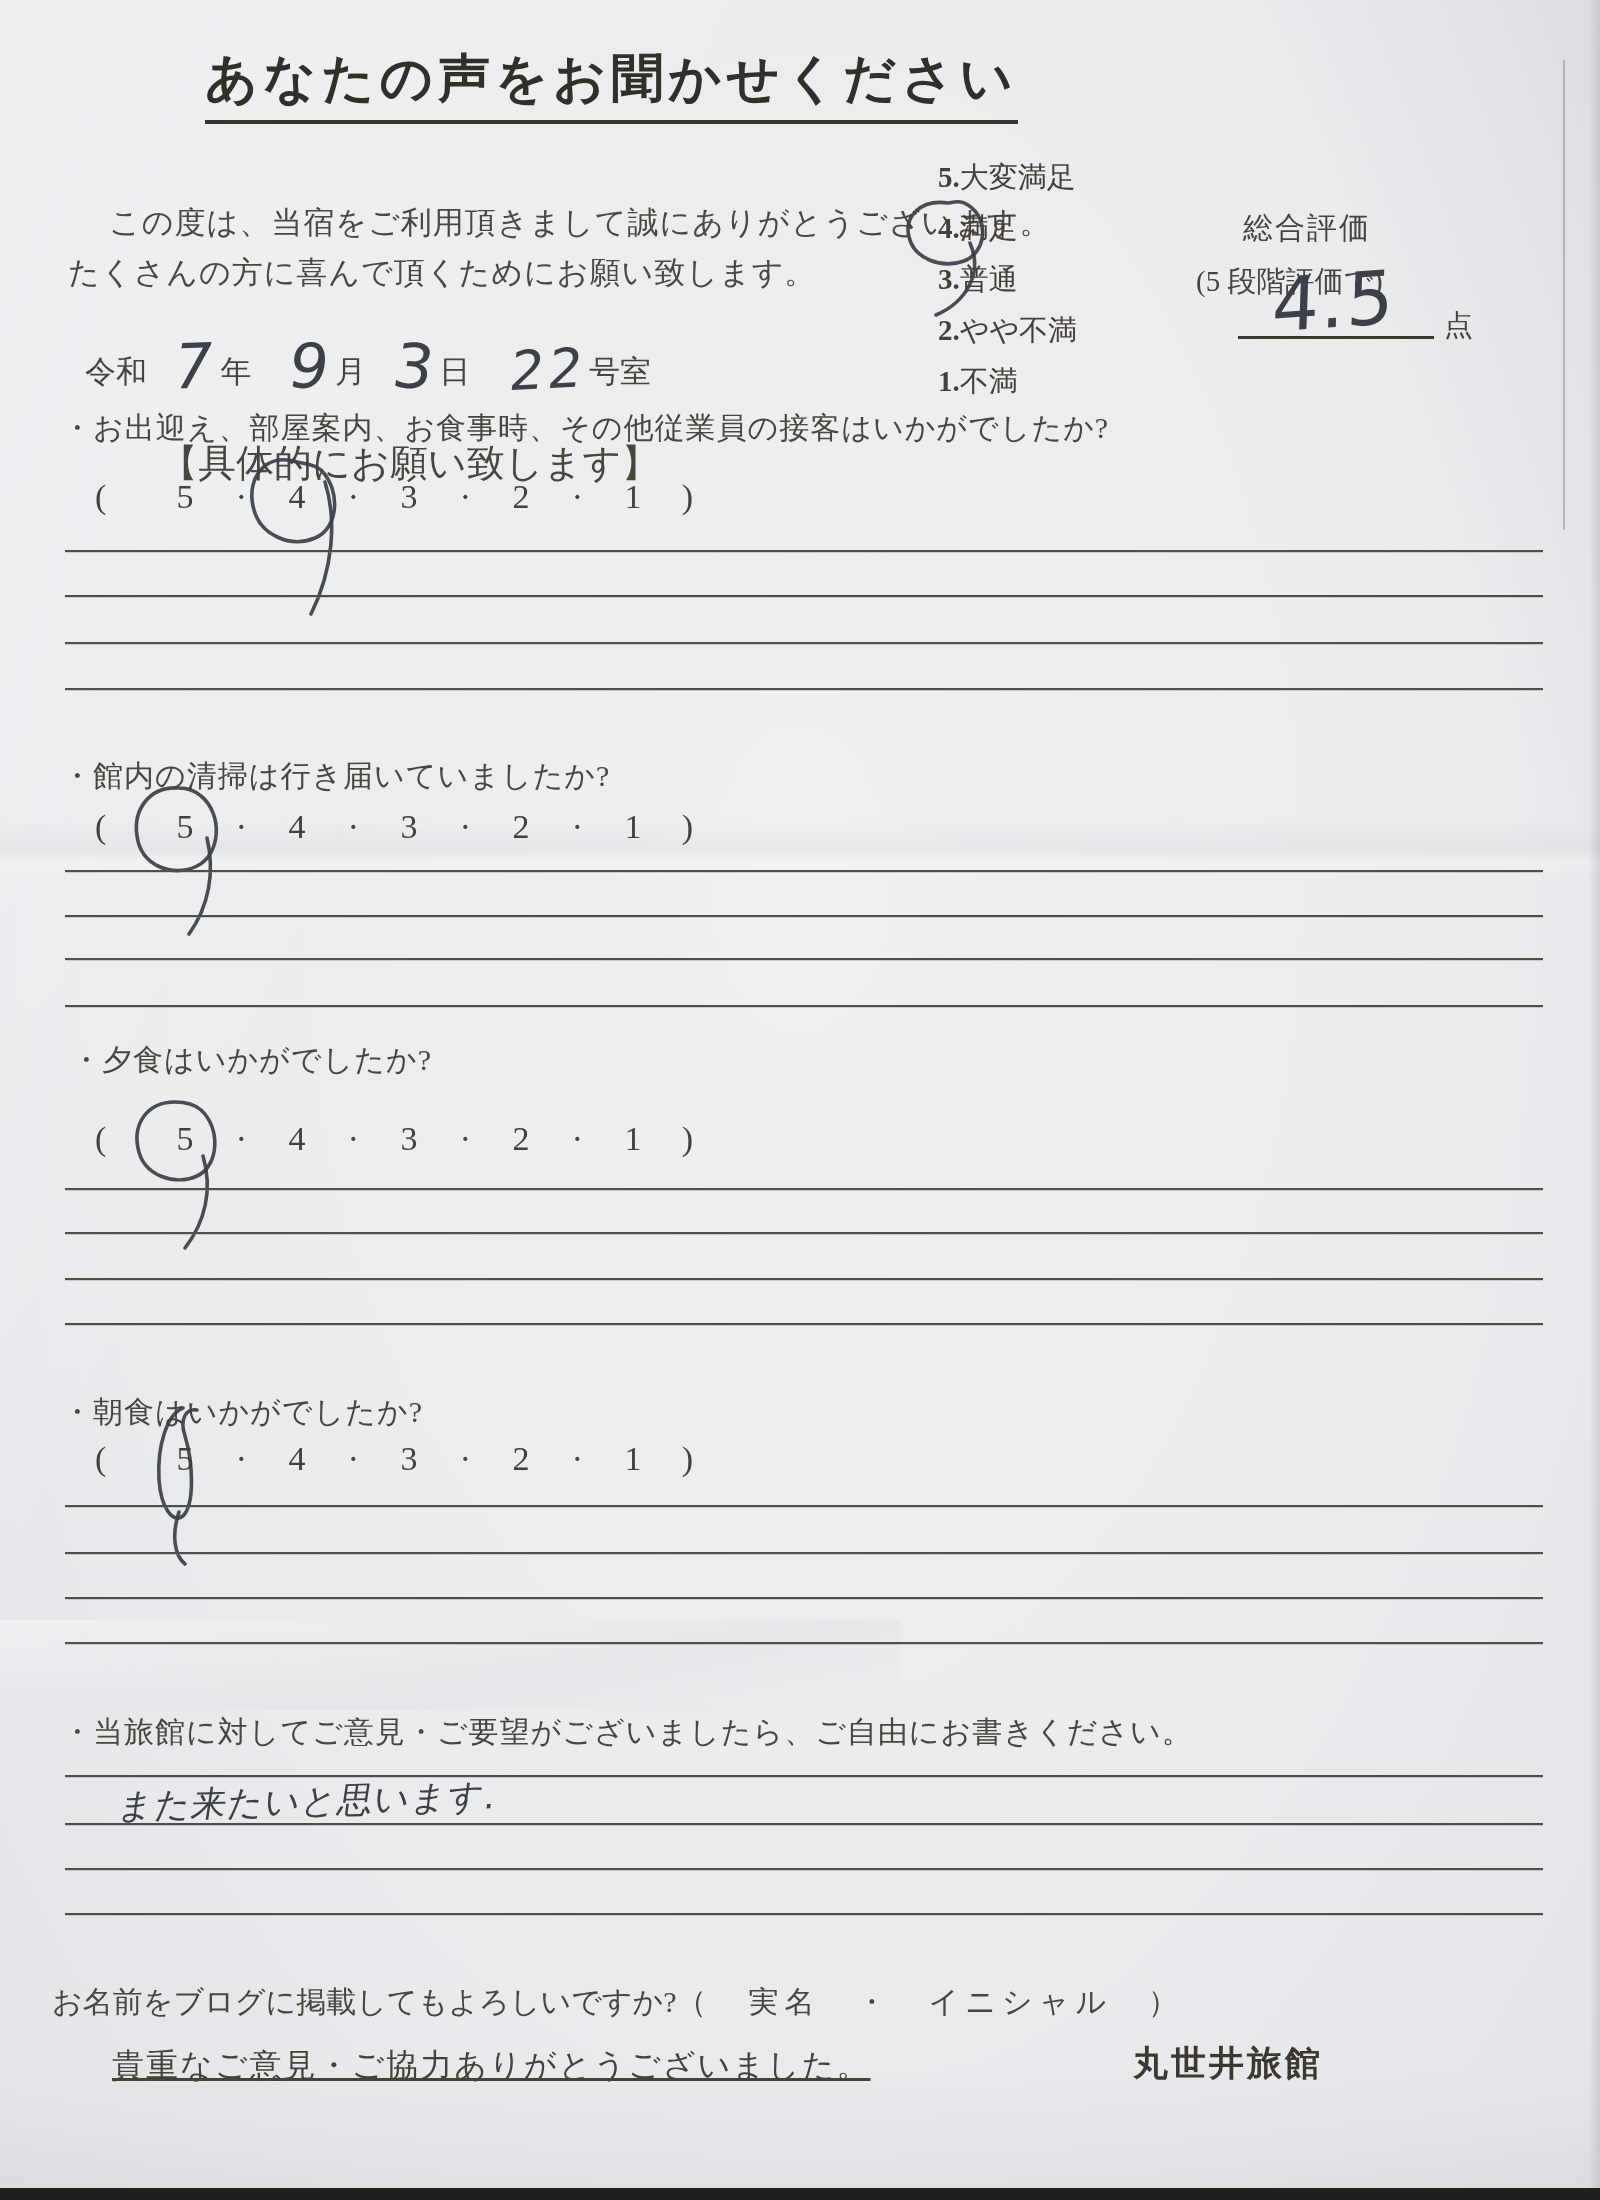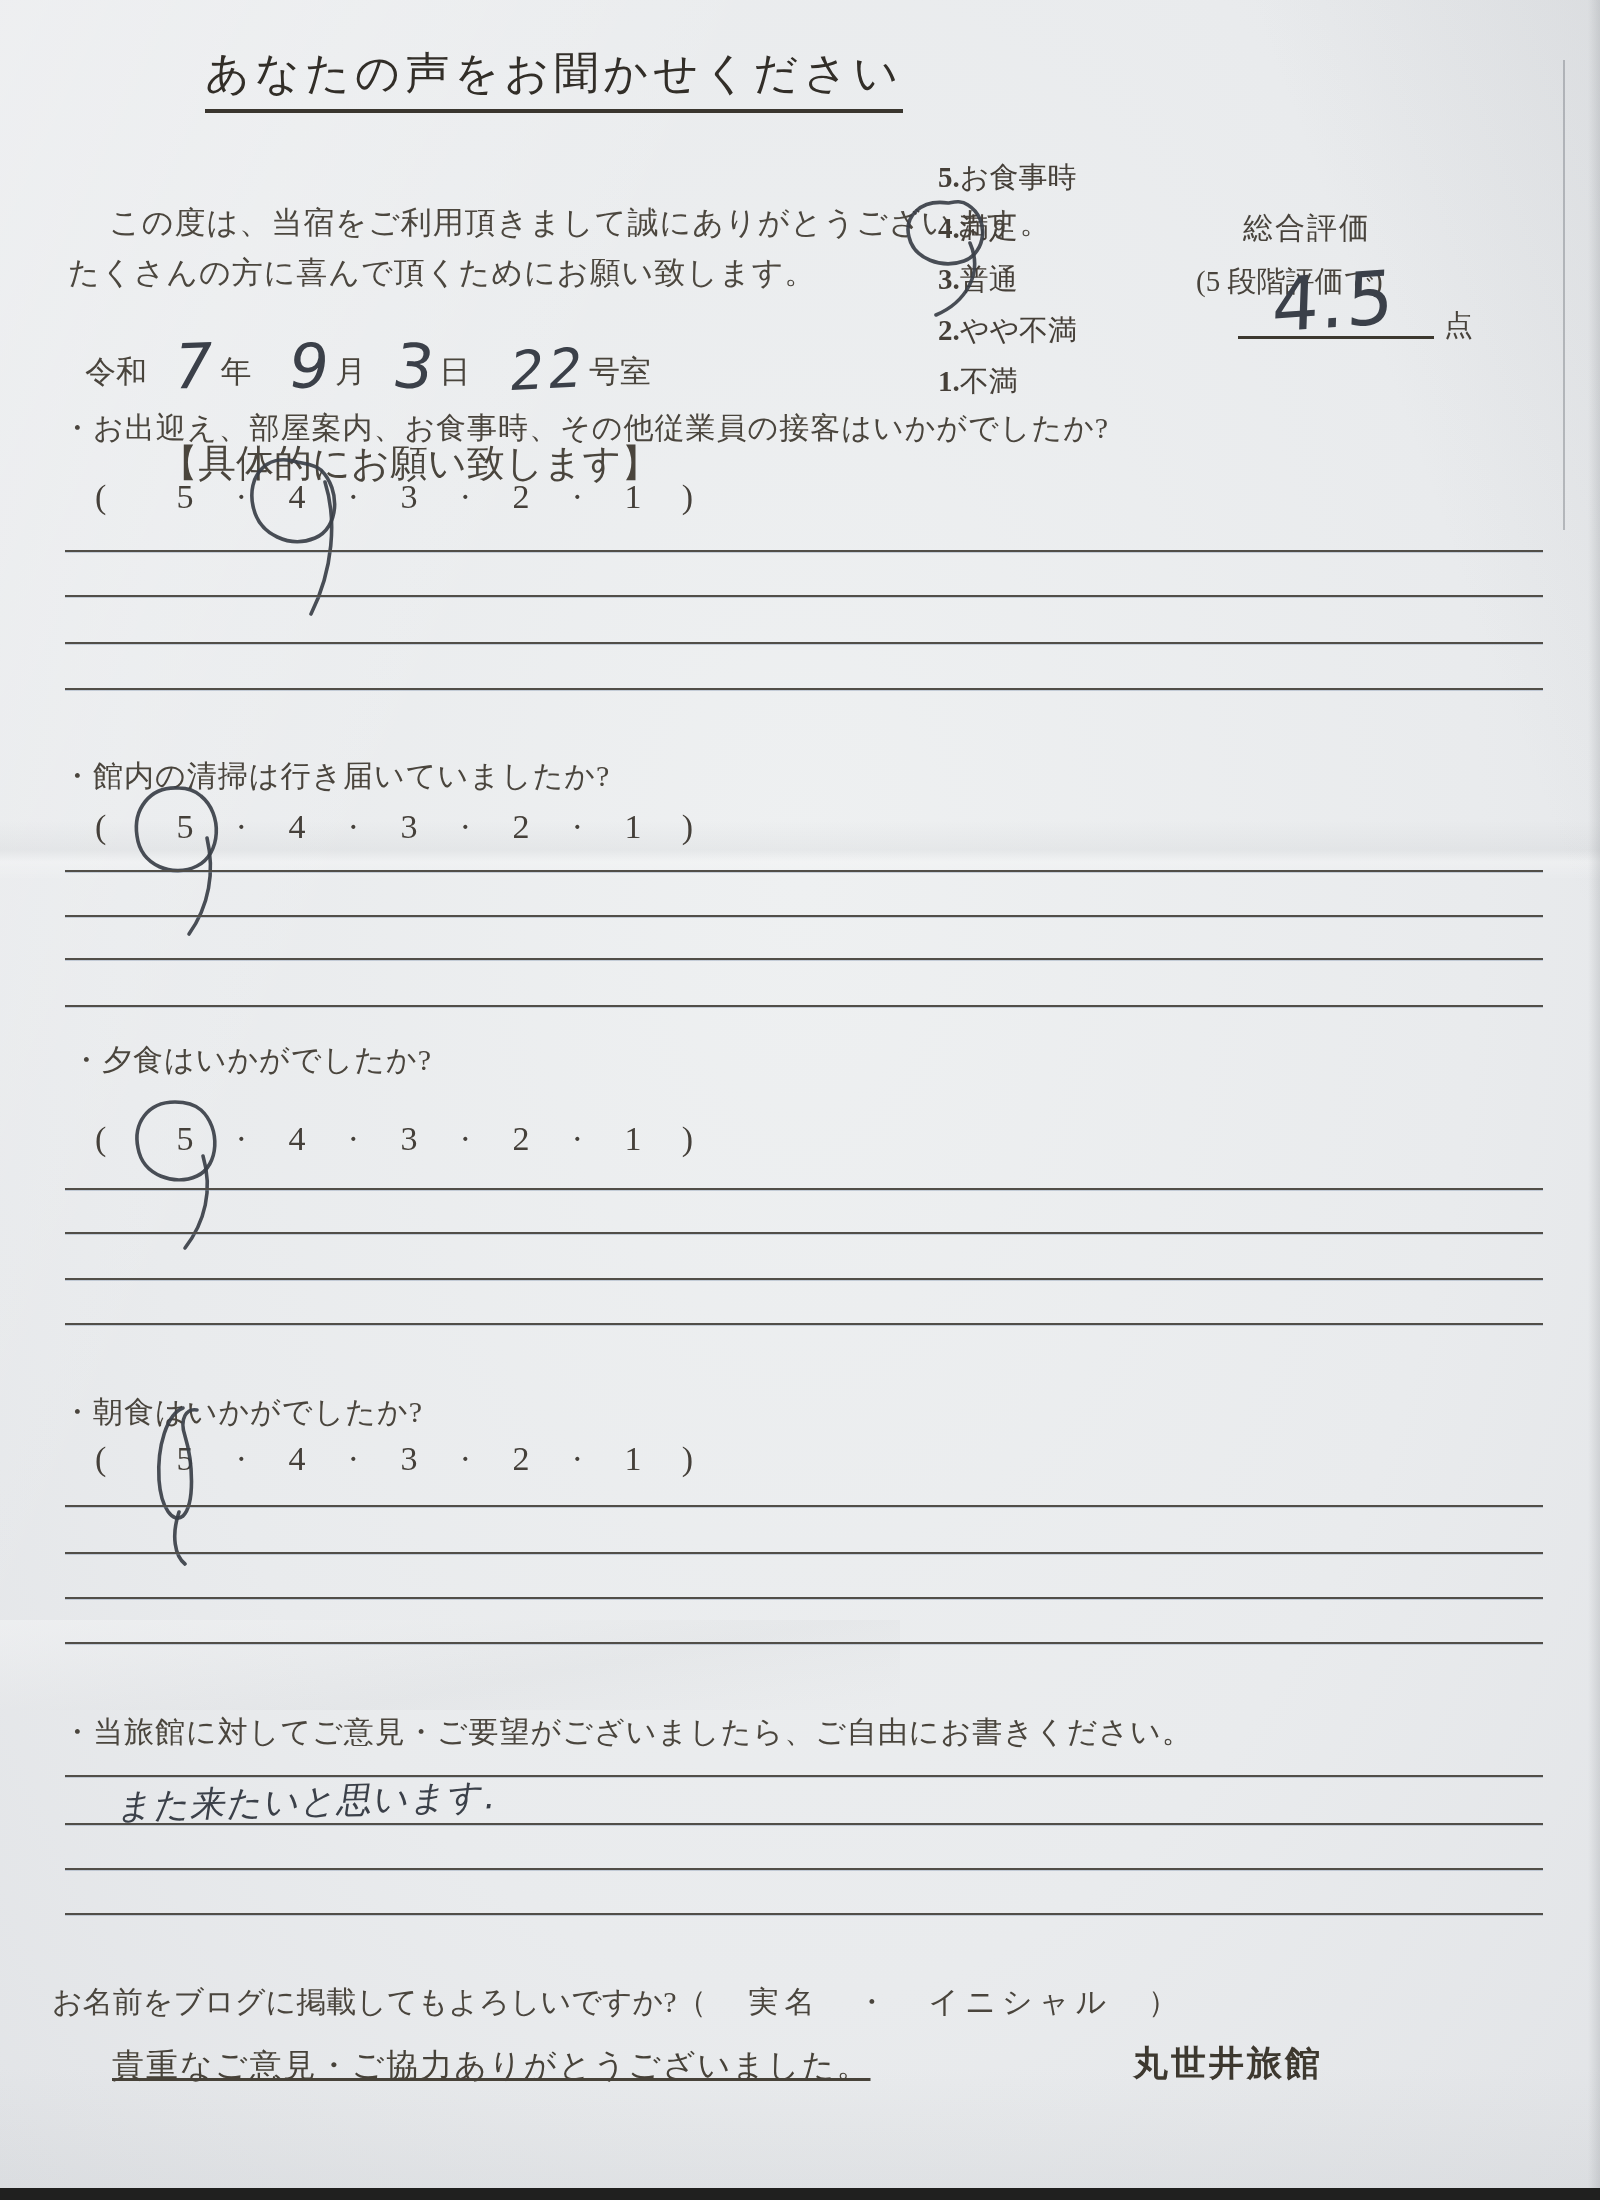--- a/index.html
+++ b/index.html
@@ -21,21 +21,21 @@
   .crease2{left:1050px;top:0;width:550px;height:900px;
     background:linear-gradient(250deg,rgba(150,154,158,0.12) 0%,rgba(150,154,158,0) 40%);}
   .crease3{left:0;top:1620px;width:900px;height:90px;
     background:linear-gradient(170deg,rgba(255,255,255,0.3) 0%,rgba(170,174,178,0.08) 60%,rgba(170,174,178,0) 100%);}
   .edge-right{left:1563px;top:60px;width:2px;height:470px;background:rgba(120,124,130,0.45);}
   .edge-right2{left:1588px;top:0;width:12px;height:2200px;background:linear-gradient(90deg,rgba(140,144,148,0) 0%,rgba(140,144,148,0.25) 100%);}
   .bottom-strip{left:0;top:2188px;width:1600px;height:12px;background:#20201f;}
 
   .title{
     left:205px;top:44px;
-    font-size:44px;font-weight:normal;color:#322e28;
+    font-size:52px;font-weight:bold;color:#322e28;
     letter-spacing:5px;
     border-bottom:4px solid #3a362f;
     padding-bottom:6px;
   }
   .intro{left:68px;font-size:31px;color:#4c473f;letter-spacing:1px;}
   .intro1{top:202px;margin-left:41px;}
   .intro2{top:252px;}
 
   .legend{left:938px;top:152px;font-size:29px;color:#453f38;}
   .legend-row{height:51px;line-height:51px;white-space:nowrap;}
@@ -98,21 +98,21 @@
   <div class="abs edge-right2"></div>
   <div class="abs bottom-strip"></div>
 
   <div class="abs title">あなたの声をお聞かせください</div>
 
   <div class="abs intro intro1">この度は、当宿をご利用頂きまして誠にありがとうございます。</div>
   <div class="abs intro intro2">たくさんの方に喜んで頂くためにお願い致します。</div>
 
   <div class="abs legend">
     <div class="legend-row">
-      <span class="legend-num">5.</span><span>お食事時</span>
+      <span class="legend-num">5.</span><span>大変満足</span>
     </div>
     <div class="legend-row">
       <span class="circ-anchor">
         <span class="legend-num">4.</span><span>満足</span>
         <svg class="circle-mark" width="130" height="150" style="left:-34px;top:-12px;">
           <path d="M44,12 C16,8 0,26 5,46 C10,68 38,78 60,70 C82,62 86,28 64,14 C57,9 50,11 44,12"></path>
           <path d="M66,52 C80,84 60,112 32,124"></path>
         </svg>
       </span>
     </div>

